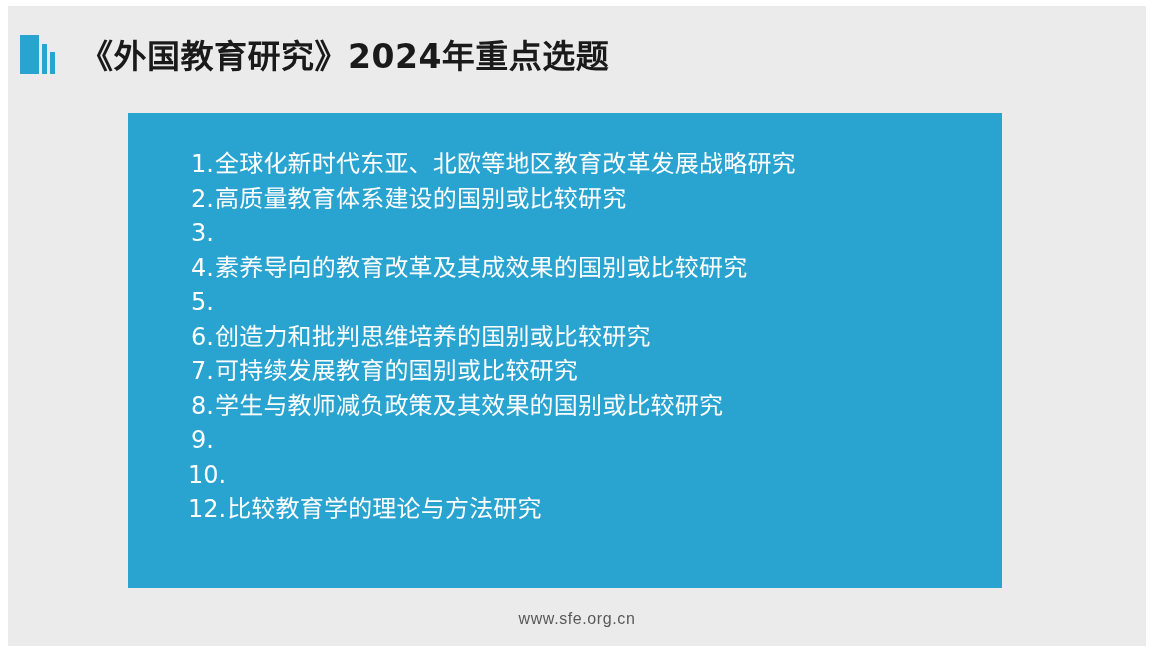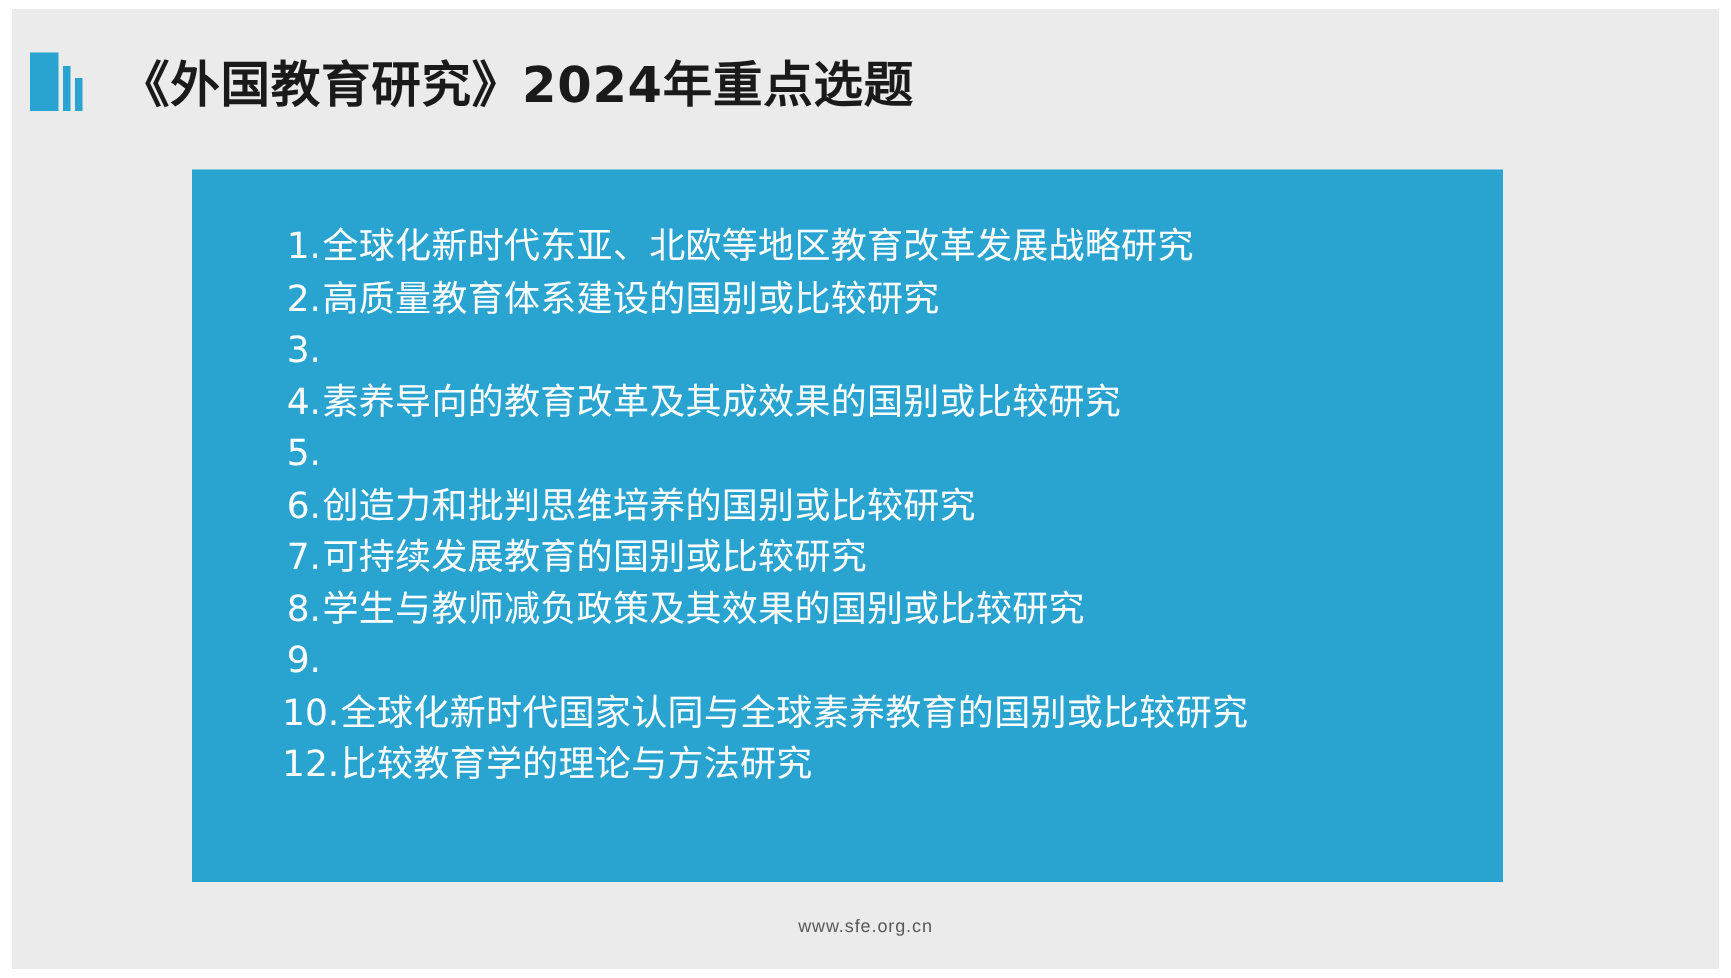--- a/index.html
+++ b/index.html
@@ -87,21 +87,21 @@
   .topic-text {
     letter-spacing: 0.2px;
   }
   .footer {
     position: absolute;
     left: 0;
     top: 604px;
     width: 100%;
     text-align: center;
     font-family: "Liberation Sans", sans-serif;
-    font-size: 12px;
+    font-size: 16px;
     color: #595959;
     letter-spacing: 0.6px;
   }
 </style>
 </head>
 <body>
 
 <div class="slide">
 
   <div class="header">
@@ -143,21 +143,20 @@
       </li>
       <li class="topic-item">
         <span class="topic-num">8.</span>
         <span class="topic-text">学生与教师减负政策及其效果的国别或比较研究</span>
       </li>
       <li class="topic-item">
         <span class="topic-num">9.</span>
       </li>
       <li class="topic-item">
         <span class="topic-num">10.</span>
-        <span class="topic-text">全球化新时代国家认同与全球素养教育的国别或比较研究</span>
       </li>
       <li class="topic-item">
         <span class="topic-num">12.</span>
         <span class="topic-text">比较教育学的理论与方法研究</span>
       </li>
     </ul>
   </div>
 
   <div class="footer">www.sfe.org.cn</div>
 

